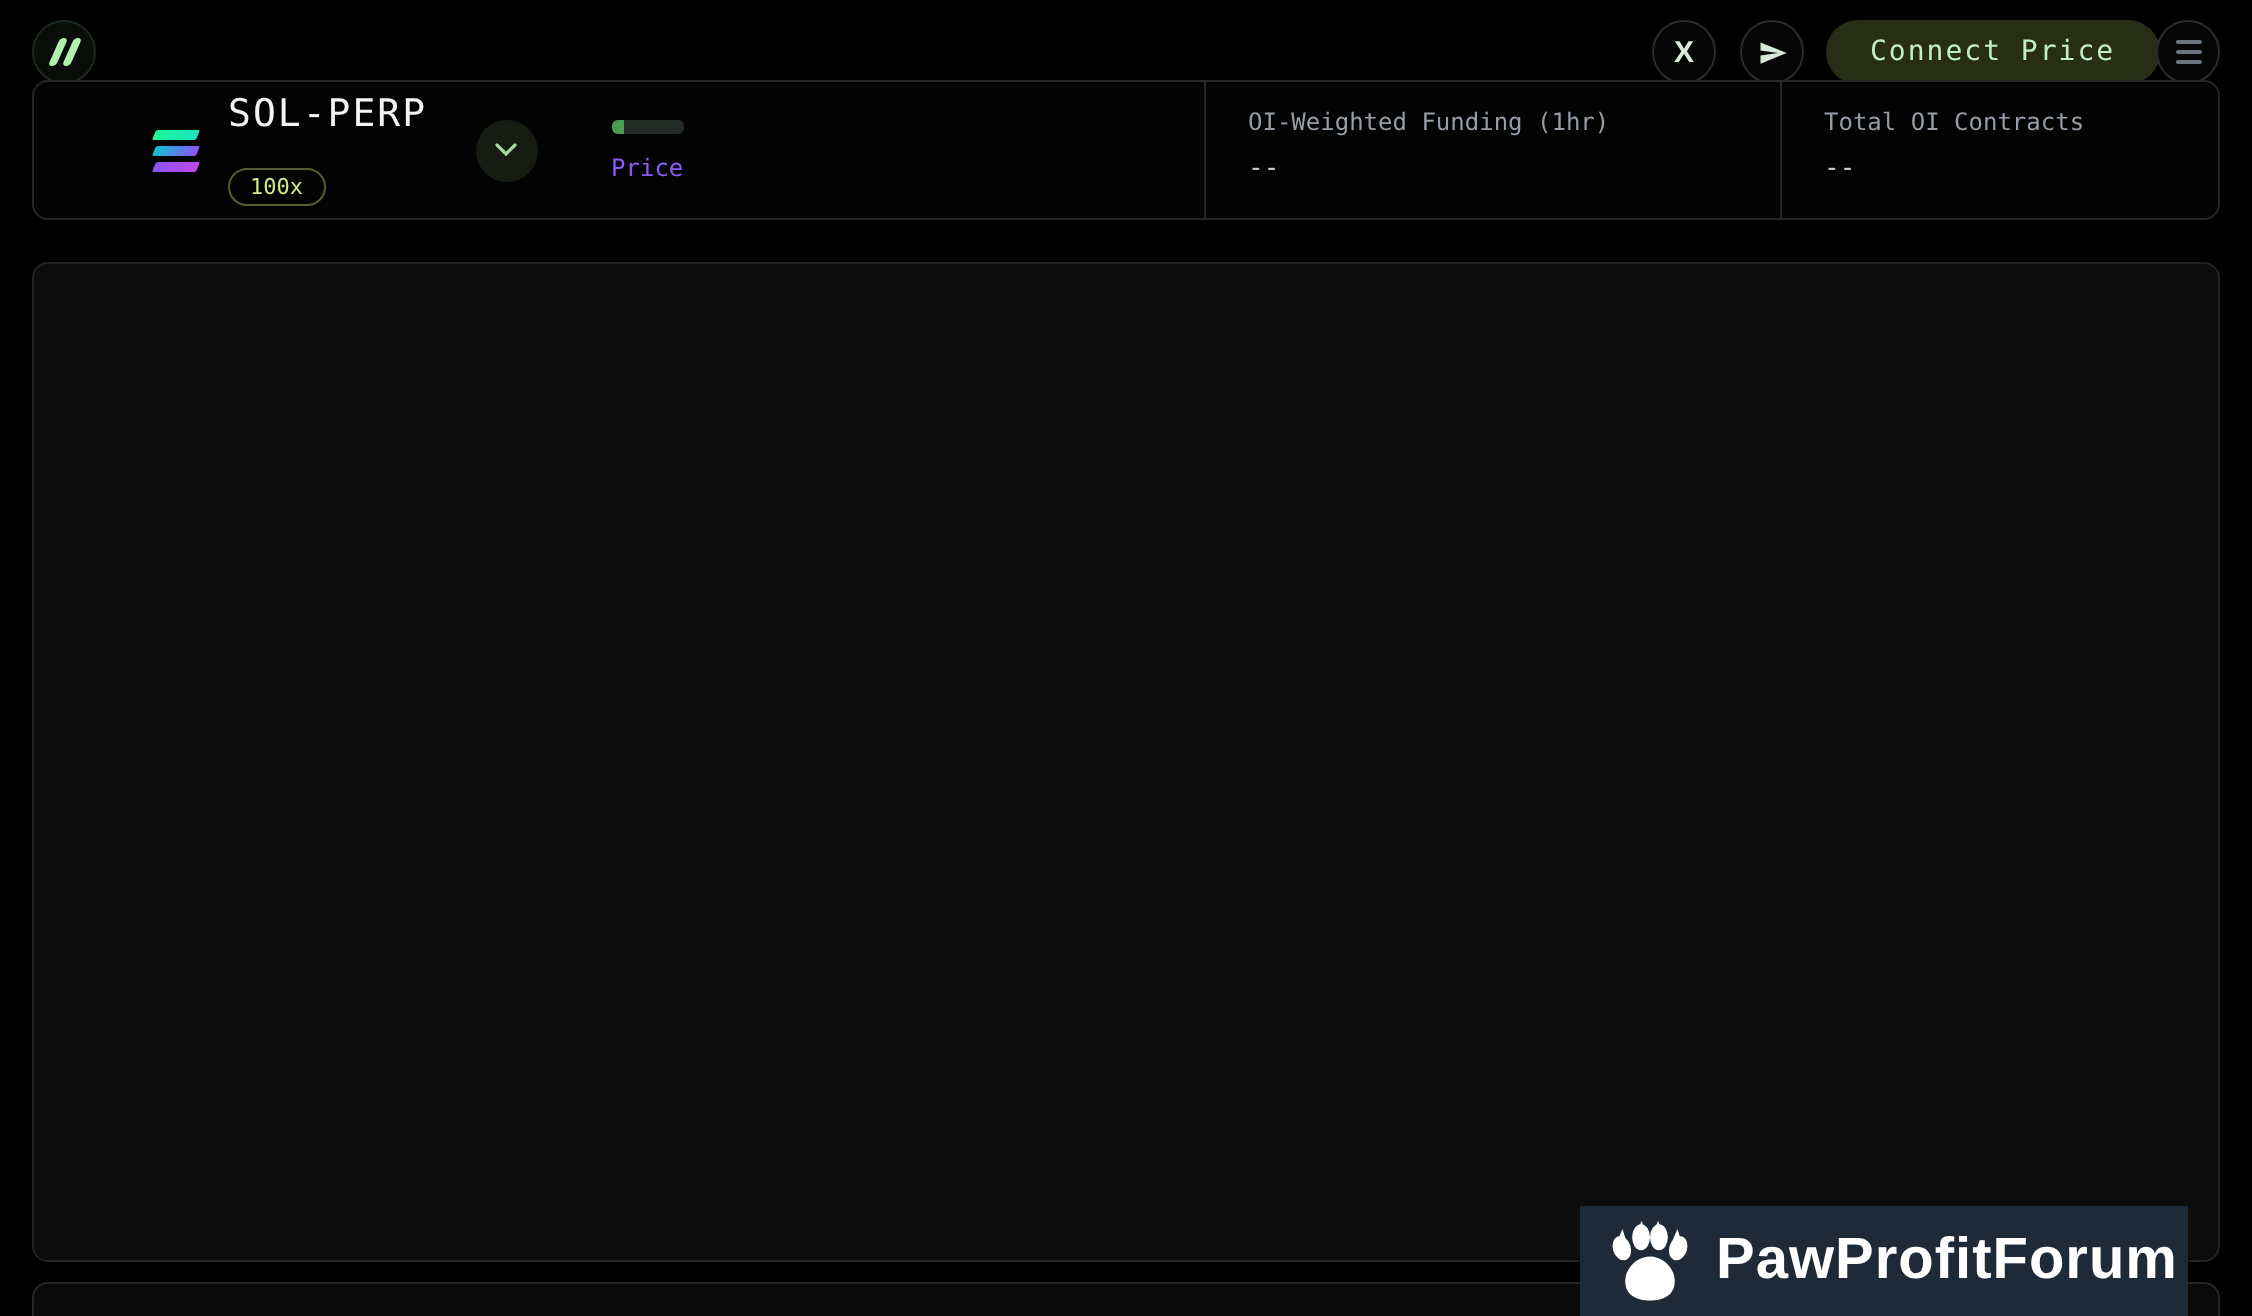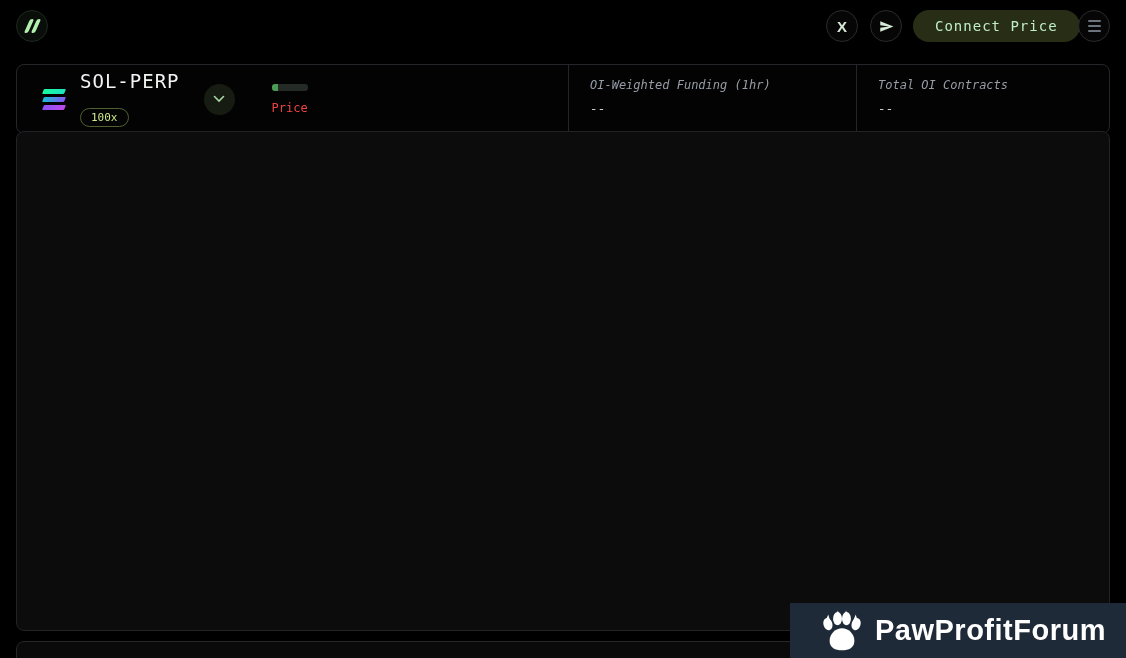--- a/index.html
+++ b/index.html
@@ -18,60 +18,60 @@
   .btn-tg { left:870px; }
   .btn-menu { left:1078px; }
   .menu-lines { display:flex; flex-direction:column; gap:3px; }
   .menu-lines i { display:block; width:13px; height:2px; border-radius:2px; background:#6e747e; }
 
   .wallet-btn { position:absolute; left:913px; top:10px; height:32px; padding:0 22px; border-radius:16px;
                 background:#272e15; border:none; color:#bfeec7; font-family:"DejaVu Sans Mono",monospace;
                 font-size:14px; letter-spacing:1px; display:flex; align-items:center; cursor:pointer; }
 
   
-  .market-bar { position:absolute; left:16px; top:64px; width:1094px; height:70px;
-                border:1px solid #26262a; border-radius:8px; background:#030303; display:flex; }
+  .market-bar { position:absolute; left:16px; top:40px; width:1094px; height:70px;
+                border:1px solid #26262a; border-radius:8px; background:#030303; display:flex;padding-left:34px; }
   .mb-left { display:flex; align-items:center; width:551px; flex:none; }
 
   .sol-icon { margin-left:26px; display:flex; flex-direction:column; gap:3px; width:22px; flex:none; }
   .sol-icon i { display:block; height:5px; border-radius:1px; transform:skewX(-22deg); }
   .sol-icon .s1 { background:linear-gradient(90deg,#19fb9b,#1de2c0); }
   .sol-icon .s2 { background:linear-gradient(90deg,#13c0d4,#8a53f4); }
   .sol-icon .s3 { background:linear-gradient(90deg,#8a53f4,#c048ec); }
 
   .pair-block { margin-left:15px; }
   .pair-name { color:#f2f4f2; font-size:19px; letter-spacing:1px; line-height:20px; }
   .lev-badge { display:inline-flex; align-items:center; margin-top:17px; height:19px; padding:0 10px;
                border:1px solid #51602e; border-radius:10px; color:#cfe98c; font-size:11px; }
 
   .pair-chevron { margin-left:24px; width:31px; height:31px; border-radius:50%; background:#171c13;
                   border:none; display:flex; align-items:center; justify-content:center; cursor:pointer; flex:none; }
 
   .price-stat { margin-left:37px; display:flex; flex-direction:column; }
   .skeleton { width:36px; height:7px; border-radius:3px; background:#242b27; position:relative; overflow:hidden; }
   .skeleton::before { content:""; position:absolute; left:0; top:0; width:6px; height:7px; background:#4c9b55; }
-  .price-label { margin-top:10px; color:#ef4444; font-size:12px; }
+  .price-label { margin-top:10px; color:#8b5cf6; font-size:12px; }
 
-  .mb-section { flex:none; border-left:1px solid #26262a; padding:13px 0 0 21px;font-style:italic; }
+  .mb-section { flex:none; border-left:1px solid #26262a; padding:13px 0 0 21px; }
   .sec-funding { width:288px; }
   .sec-oi { width:253px; }
   .stat-label { color:#969da6; font-size:12px; }
   .stat-value { margin-top:9px; color:#c9cfd6; font-size:13px; }
 
   
   .chart-panel { position:absolute; left:16px; top:131px; width:1094px; height:500px;
                  border:1px solid #222227; border-radius:8px; background:#0c0c0d; }
 
   
   .bottom-panel { position:absolute; left:16px; top:641px; width:1094px; height:40px;
                   border:1px solid #26262a; border-radius:8px 8px 0 0; background:#0a0a0b; }
 
   
-  .watermark { position:absolute; left:790px; top:603px; width:336px; height:55px; background:#1e2a37;
-               display:flex; align-items:center;padding-left:17px; }
+  .watermark { position:absolute; left:790px; top:603px; width:304px; height:55px; background:#1e2a37;
+               display:flex; align-items:center; }
   .paw { margin-left:12px; flex:none; }
   .wm-text { margin-left:10px; color:#fff; font-family:"Liberation Sans",sans-serif; font-weight:700;
              font-size:29px; letter-spacing:0.5px; white-space:nowrap; }
 </style>
 </head>
 <body>
 
 <div class="topbar">
 
   <div class="logo-btn">

